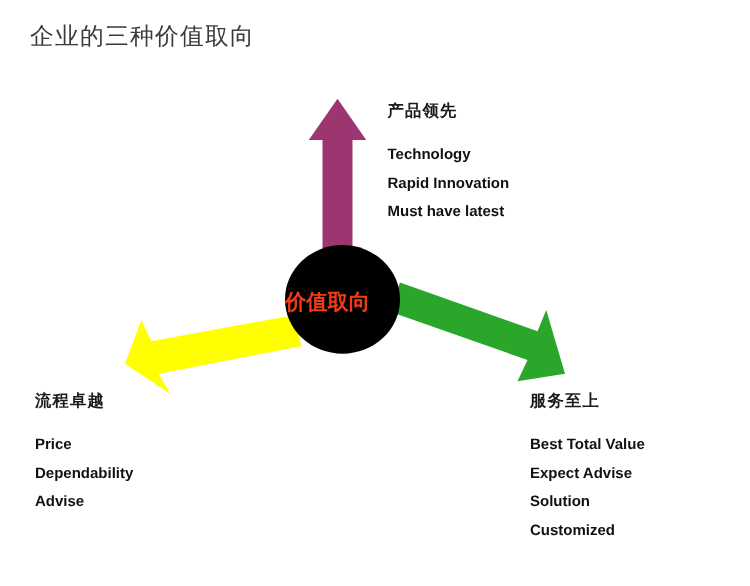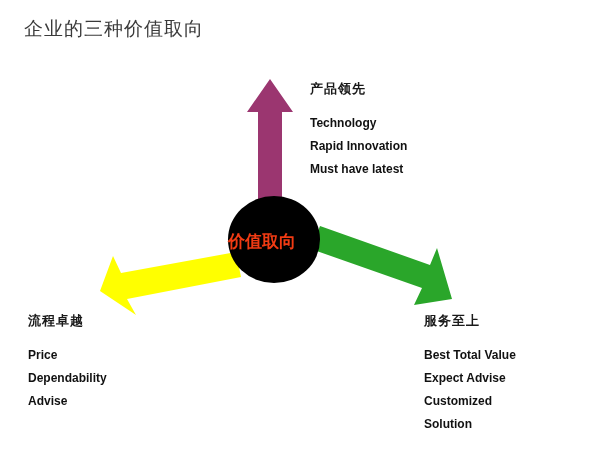--- a/index.html
+++ b/index.html
@@ -128,18 +128,18 @@
       <div>Dependability</div>
       <div>Advise</div>
     </div>
   </div>
 
   <div class="block" id="block-right">
     <div class="block-heading">服务至上</div>
     <div class="block-lines">
       <div>Best Total Value</div>
       <div>Expect Advise</div>
+      <div>Solution</div>
       <div>Customized</div>
-      <div>Solution</div>
     </div>
   </div>
 
 </div>
 
 </body></html>

